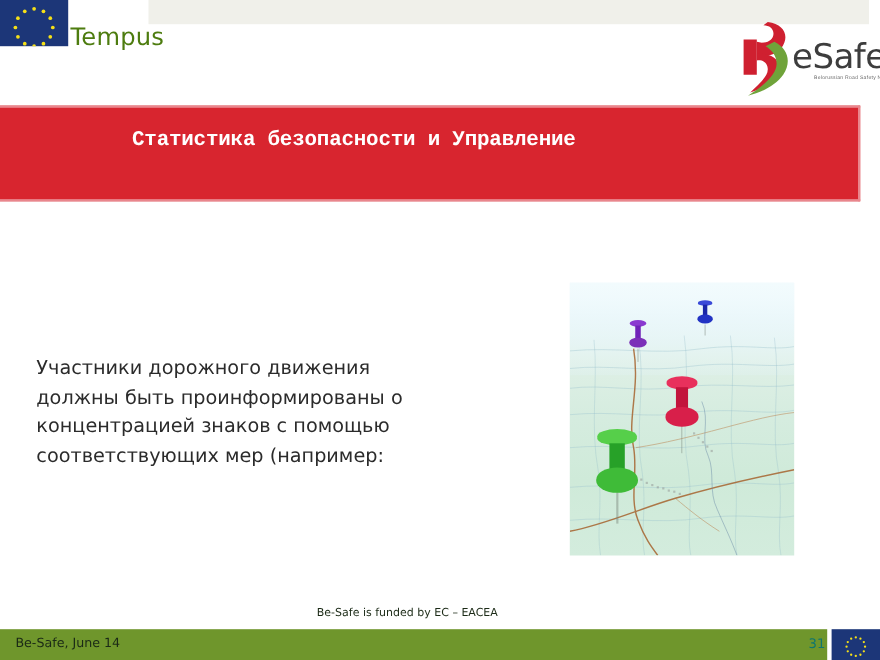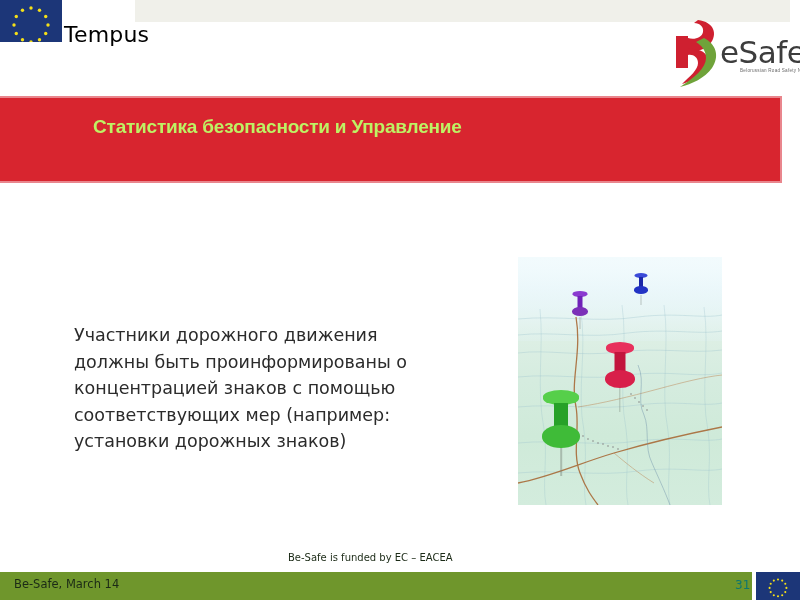--- a/index.html
+++ b/index.html
@@ -36,21 +36,21 @@
   .eu-stars {
     position: absolute;
     left: 0; top: 0;
     width: 100%; height: 100%;
   }
   .tempus-label {
     position: absolute;
     left: 64px;
     top: 22px;
     font-size: 22px;
-    color: #000000;
+    color: #4d7c0f;
     letter-spacing: 0.2px;
     font-family: "DejaVu Sans", sans-serif;
     font-weight: 400;
   }
 
   
   .besafe-logo {
     position: absolute;
     left: 668px;
     top: 18px;
@@ -90,43 +90,42 @@
     width: 782px;
     height: 87px;
     background: #d8252f;
     border-top: 2px solid #e9868d;
     border-right: 2px solid #e9868d;
     border-bottom: 2px solid #e9868d;
     box-sizing: border-box;
   }
   .title-text {
     position: absolute;
-    left: 93px;
+    left: 120px;
     top: 16px;
     width: 640px;
-    color: #bef264;
+    color: #ffffff;
     font-size: 19px;
     font-weight: bold;
     line-height: 1.42;
-    font-family: Liberation Sans, sans-serif;
+    font-family: Liberation Mono, monospace;
     letter-spacing: -0.2px;
   }
   .title-text .ln { display: block; }
 
   
   .body-text {
     position: absolute;
     left: 33px;
     top: 322px;
     width: 395px;
     font-size: 17.5px;
     line-height: 1.52;
     color: #2b2b2b;
     font-family: "DejaVu Sans", sans-serif;
-    margin-left: 41px;
   }
   .body-text .ln { display: block; white-space: nowrap; }
 
   
   .map-figure {
     position: absolute;
     left: 518px;
     top: 257px;
     width: 204px;
     height: 248px;
@@ -256,21 +255,20 @@
   <div class="title-text">
     <span class="ln">Статистика безопасности и Управление</span>
   </div>
 </div>
 
 <div class="body-text">
   <span class="ln">Участники дорожного движения</span>
   <span class="ln">должны быть проинформированы о</span>
   <span class="ln">концентрацией знаков с помощью</span>
   <span class="ln">соответствующих мер (например:</span>
-  <span class="ln">установки дорожных знаков)</span>
 </div>
 
 <div class="map-figure">
   <div class="map-haze"></div>
 
   <svg class="map-svg" viewBox="0 0 204 248" preserveAspectRatio="none">
     <g stroke="#9ec5cf" stroke-width="0.5" fill="none" opacity="0.75">
       <path d="M0 62 C40 58 80 66 120 60 C160 55 185 62 204 58"></path>
       <path d="M0 78 C35 74 70 82 110 76 C150 71 180 78 204 74"></path>
       <path d="M0 96 C30 92 60 100 100 95 C140 90 175 97 204 93"></path>
@@ -337,21 +335,21 @@
 
   <div class="pin" style="left:22px; top:133px; width:42px; height:76px;">
     <div class="needle" style="top:56px; width:1.6px; height:30px;"></div>
     <div class="head" style="top:0px;  width:36px; height:15px; background:#56cf4a;"></div>
     <div class="waist" style="top:13px; width:14px; height:25px; background:#27a128;"></div>
     <div class="base" style="top:35px; width:38px; height:23px; background:#3fbb38;"></div>
   </div>
 </div>
 
 <div class="footer-bar"></div>
-<div class="footer-left">Be-Safe, March 14</div>
+<div class="footer-left">Be-Safe, June 14</div>
 <div class="footer-center">Be-Safe is funded by EC – EACEA</div>
 <div class="footer-page">31</div>
 <div class="eu-flag-footer">
   <svg viewBox="0 0 44 28" style="width:100%;height:100%;">
     <g fill="#f5e018">
       <circle cx="22" cy="7.5" r="1.05"></circle>
       <circle cx="26.2" cy="8.6" r="1.05"></circle>
       <circle cx="29.3" cy="11.7" r="1.05"></circle>
       <circle cx="30.4" cy="15.9" r="1.05"></circle>
       <circle cx="29.3" cy="20.1" r="1.05"></circle>

